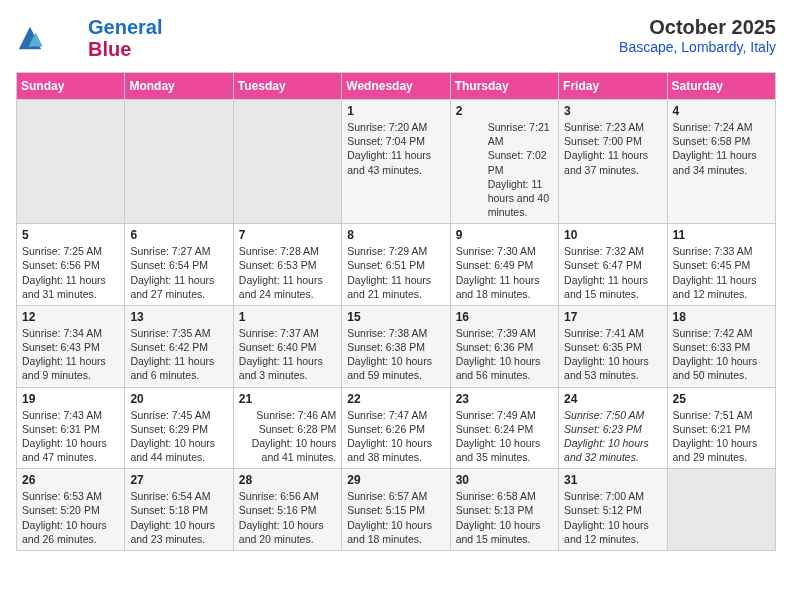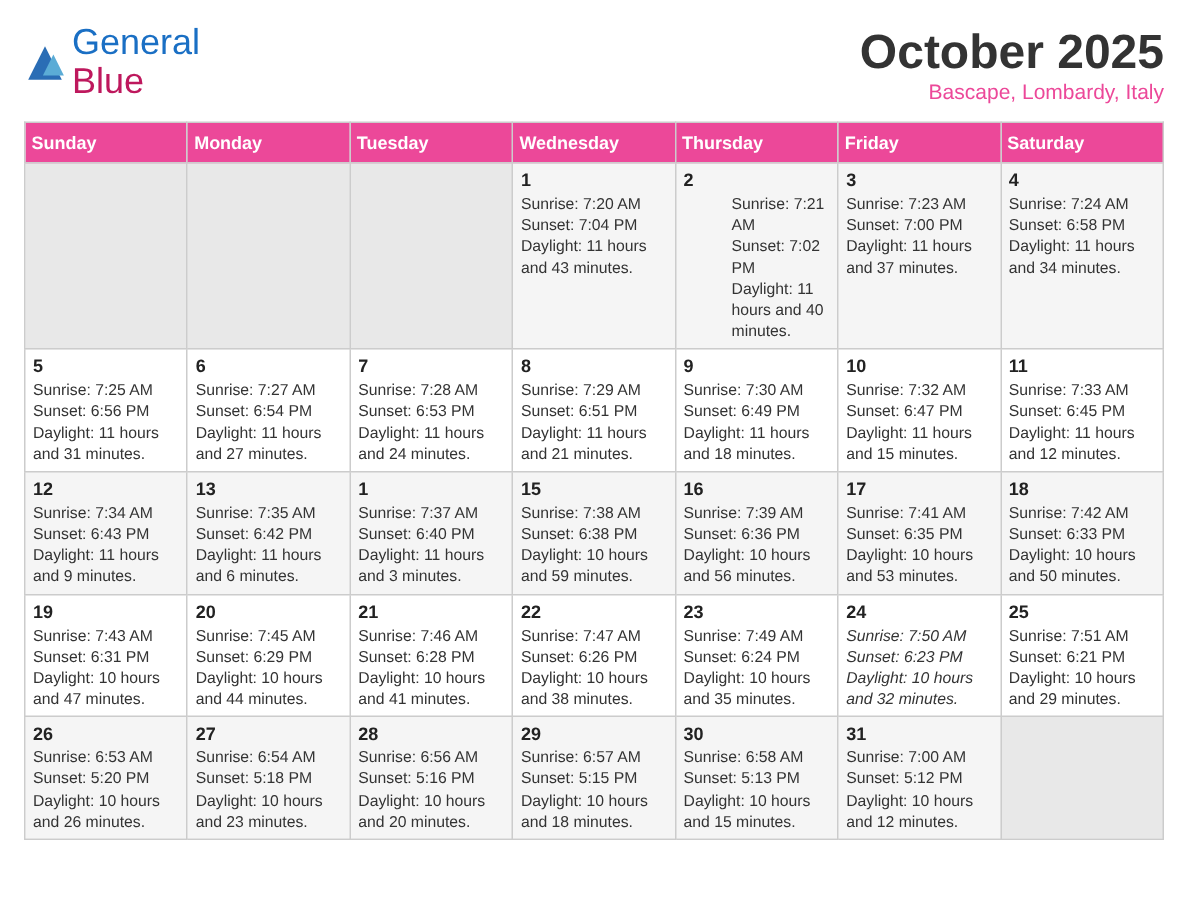--- a/index.html
+++ b/index.html
@@ -15,43 +15,44 @@
       justify-content: space-between;
       align-items: flex-start;
       margin-bottom: 12px;
     }
     .logo {
       display: flex;
       align-items: center;
       gap: 4px;
     }
     .logo-text {
-      font-size: 24px;
-      font-weight: normal;
+      font-size: 20px;
+      font-weight: bold;
       color: #333;
       line-height: 1.1;
+      margin-left: 40px;
     }
     .logo-text span {
       color: #1a6fc4;
     }
     .logo-icon {
       width: 28px;
       height: 28px;
     }
     .title-block {
       text-align: right;
     }
     .month-title {
-      font-size: 32px;
+      font-size: 20px;
       font-weight: bold;
       color: #333;
     }
     .subtitle {
       font-size: 14px;
-      color: #ec4899;
+      color: #1d4ed8;
     }
     table {
       width: 100%;
       border-collapse: collapse;
       font-size: 11px;
     }
     thead tr th {
       background-color: #ec4899;
       color: #fff;
       padding: 6px 4px;
@@ -247,21 +248,21 @@
 Daylight: 10 hours and 47 minutes.</div>
         </td>
         <td>
           <div class="day-number">20</div>
           <div class="day-info" style="white-space: pre-line;">Sunrise: 7:45 AM
 Sunset: 6:29 PM
 Daylight: 10 hours and 44 minutes.</div>
         </td>
         <td>
           <div class="day-number">21</div>
-          <div class="day-info" style="white-space: pre-line;">Sunrise: 7:46 AM
+          <div class="day-info" style="white-space: pre-line; text-align: right;">Sunrise: 7:46 AM
 Sunset: 6:28 PM
 Daylight: 10 hours and 41 minutes.</div>
         </td>
         <td>
           <div class="day-number">22</div>
           <div class="day-info" style="white-space: pre-line;">Sunrise: 7:47 AM
 Sunset: 6:26 PM
 Daylight: 10 hours and 38 minutes.</div>
         </td>
         <td>

